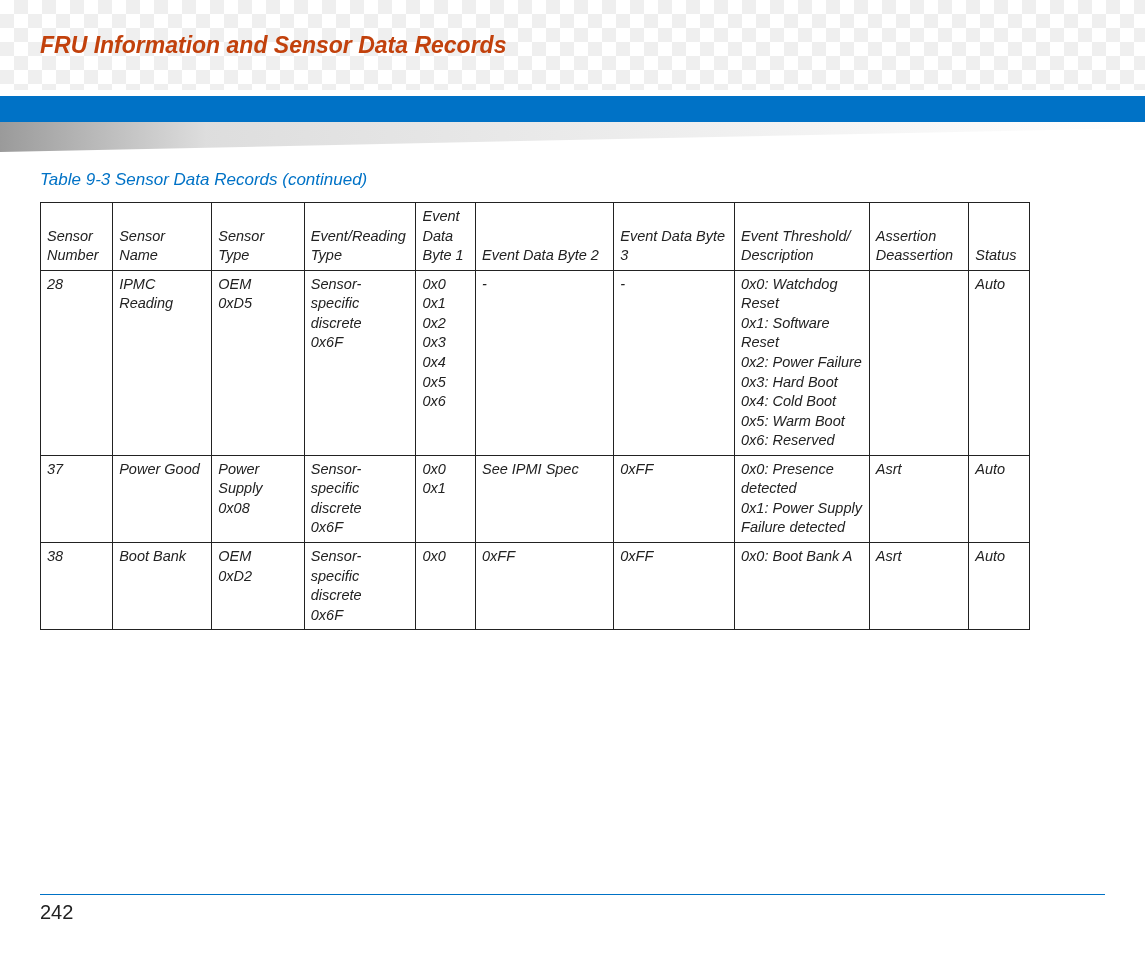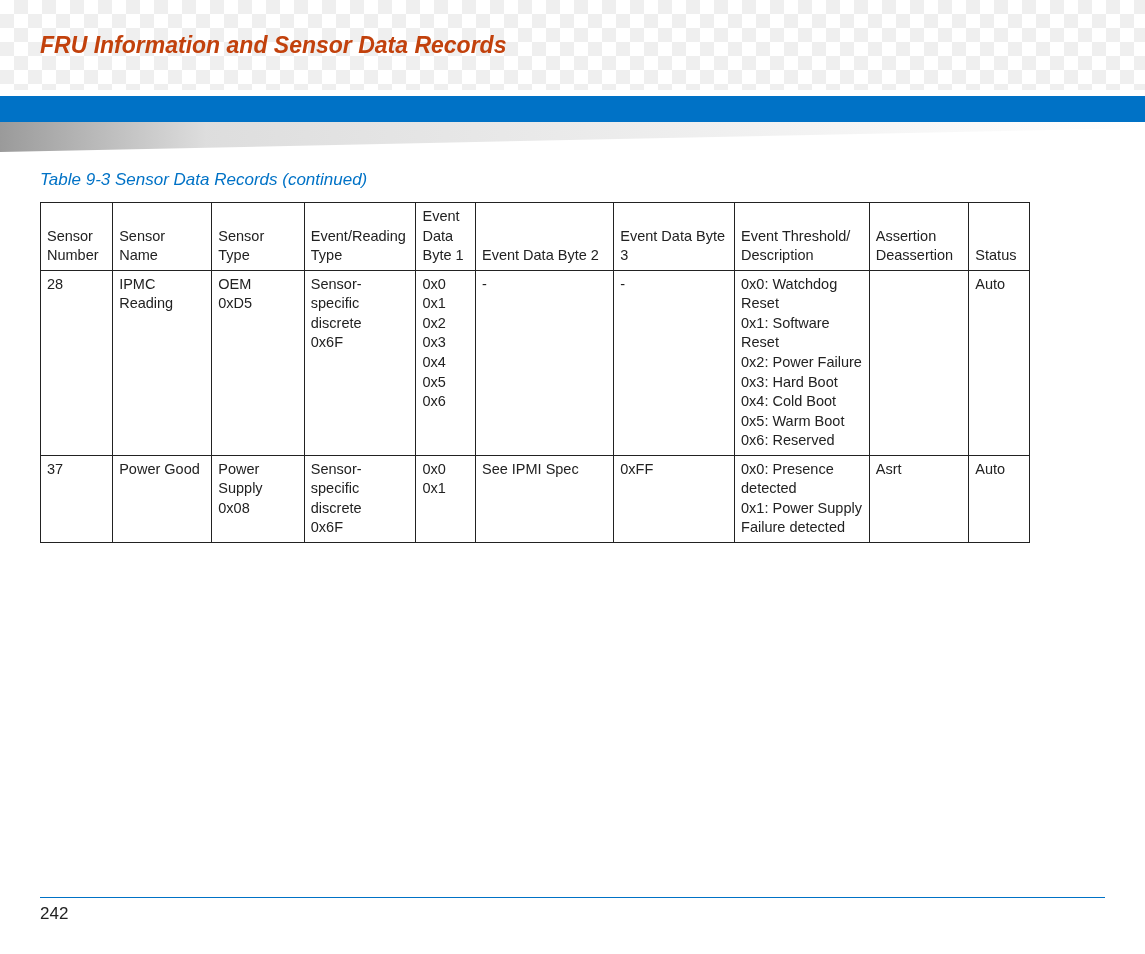--- a/index.html
+++ b/index.html
@@ -83,20 +83,21 @@
     font-size: 14.5px;
     color: #222;
   }
   table.data th, table.data td {
     border: 1px solid #222;
     padding: 4px 6px;
     text-align: left;
     vertical-align: top;
     font-weight: 400;
     line-height: 1.35;
+    font-style: italic;
   }
   table.data thead th {
     vertical-align: bottom;
     font-weight: 400;
   }
   .ml { white-space: pre-line; }
 
   .col-num   { width: 62px; }
   .col-name  { width: 98px; }
   .col-type  { width: 92px; }
@@ -110,21 +111,21 @@
 
   .footer {
     position: absolute;
     left: 40px;
     right: 40px;
     bottom: 30px;
     border-top: 1px solid #0072c6;
     padding-top: 6px;
     display: flex;
     justify-content: flex-start;
-    font-size: 17px;
+    font-size: 20px;
     color: #222;
     font-style: italic;
   }
   .footer .pagenum { font-style: normal; }
 </style>
 </head>
 <body>
 
 <div class="checker"></div>
 
@@ -190,20 +191,35 @@
 0x6F</td>
         <td class="ml">0x0
 0x1</td>
         <td>See IPMI Spec</td>
         <td>0xFF</td>
         <td class="ml">0x0: Presence detected
 0x1: Power Supply Failure detected</td>
         <td>Asrt</td>
         <td>Auto</td>
       </tr>
+      <tr>
+        <td>38</td>
+        <td>Boot Bank</td>
+        <td class="ml">OEM
+0xD2</td>
+        <td class="ml">Sensor-specific
+discrete
+0x6F</td>
+        <td class="ml">0x0</td>
+        <td>0xFF</td>
+        <td>0xFF</td>
+        <td class="ml">0x0: Boot Bank A</td>
+        <td>Asrt</td>
+        <td>Auto</td>
+      </tr>
     </tbody>
   </table>
 
 </div>
 
 <div class="footer">
   <span class="pagenum">242</span>
 </div>
 
 </body></html>

